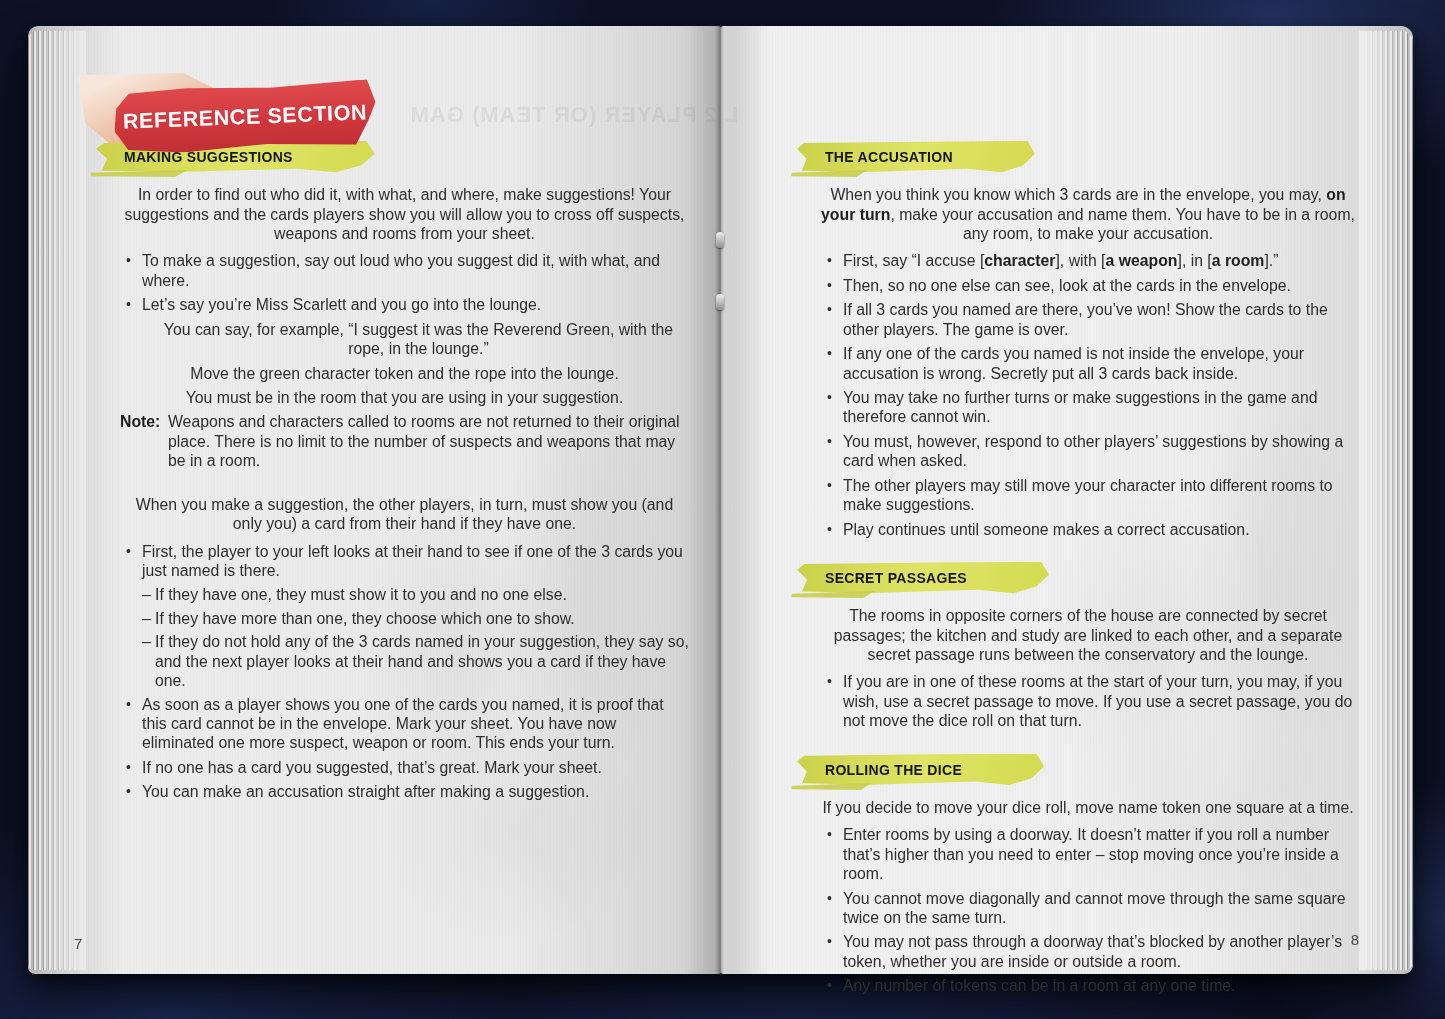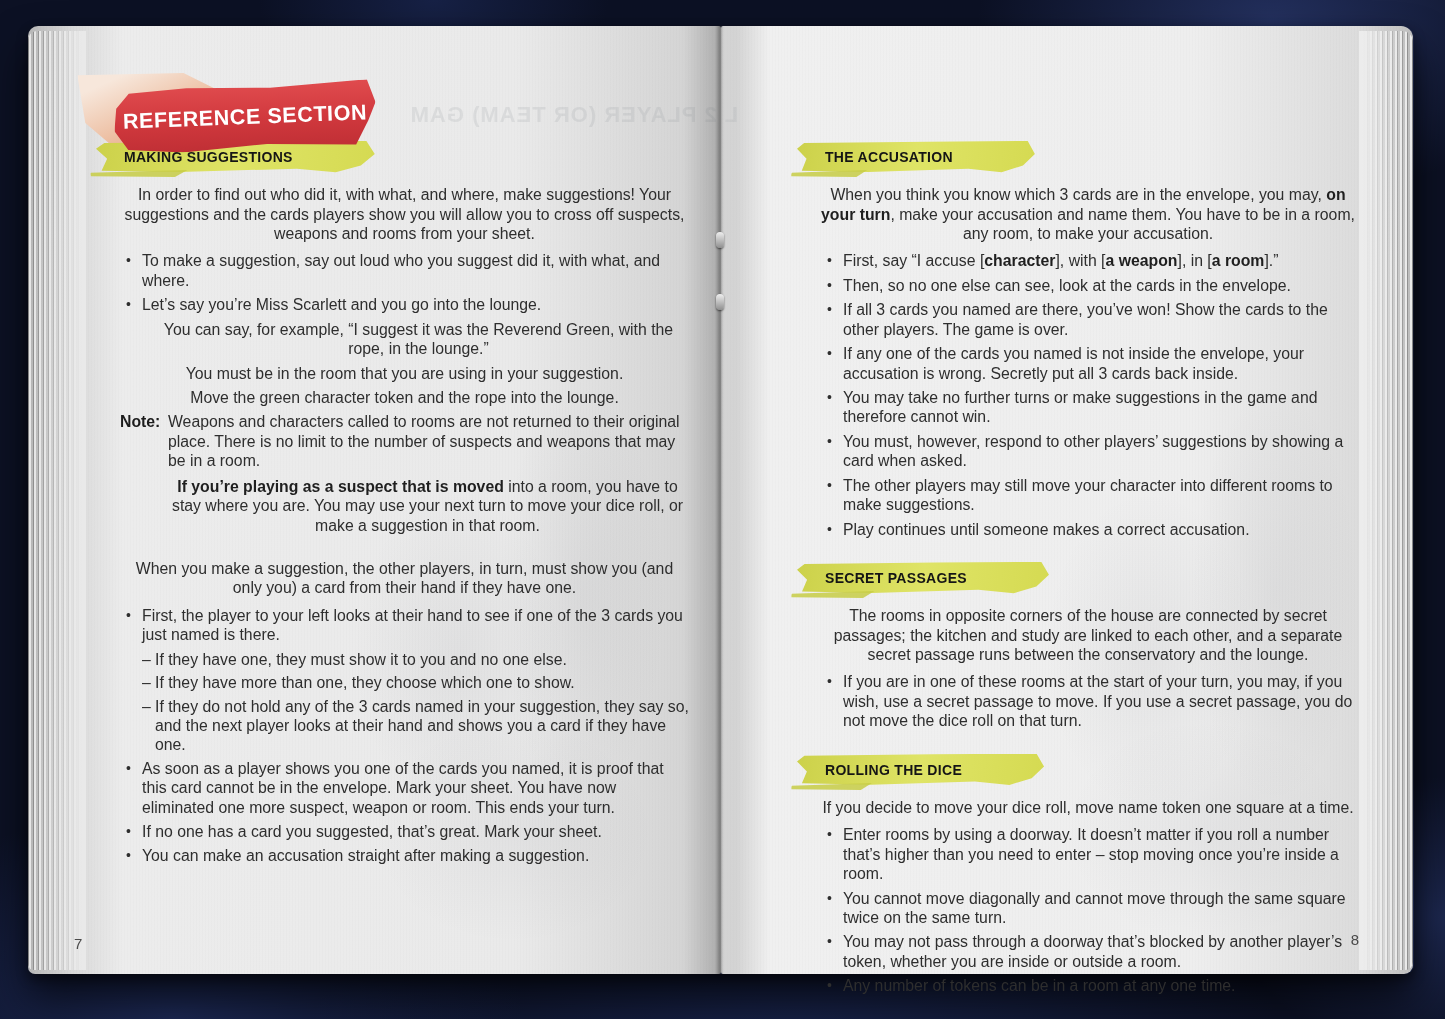--- a/index.html
+++ b/index.html
@@ -115,24 +115,24 @@
       <span>REFERENCE SECTION</span>
     </div>
     <div class="ghost">L 2 PLAYER (OR TEAM) GAM</div>
     <div class="content content-left" id="left-content">
         <section class="sec"><h2 class="hl">MAKING SUGGESTIONS</h2><p class="p"><span>In order to find out who did it, with what, and where, make suggestions! Your suggestions and the cards players show you will allow you to cross off suspects, weapons and rooms from your sheet.</span></p><div class="bullet">
             <span class="dot">•</span>
             <div class="bt"><span>To make a suggestion, say out loud who you suggest did it, with what, and where.</span></div>
           </div><div class="bullet">
             <span class="dot">•</span>
             <div class="bt"><span>Let’s say you’re Miss Scarlett and you go into the lounge.</span></div>
-          </div><p class="cont"><span>You can say, for example, “I suggest it was the Reverend Green, with the rope, in the lounge.”</span></p><p class="plain"><span>You must be in the room that you are using in your suggestion.</span></p><p class="plain"><span>Move the green character token and the rope into the lounge.</span></p><div class="note">
+          </div><p class="cont"><span>You can say, for example, “I suggest it was the Reverend Green, with the rope, in the lounge.”</span></p><p class="plain"><span>Move the green character token and the rope into the lounge.</span></p><p class="plain"><span>You must be in the room that you are using in your suggestion.</span></p><div class="note">
             <b class="nlabel">Note:</b>
             <div class="bt"><span>Weapons and characters called to rooms are not returned to their original place. There is no limit to the number of suspects and weapons that may be in a room.</span></div>
-          </div><p class="indent"><b>If you’re playing as a suspect that is moved</b><span> into a room, you have to stay where you are. You may use your next turn to move your dice roll, or make a suggestion in that room.</span></p></section>
+          </div></section>
         <section class="sec"><p class="p"><span>When you make a suggestion, the other players, in turn, must show you (and only you) a card from their hand if they have one.</span></p><div class="bullet">
             <span class="dot">•</span>
             <div class="bt"><span>First, the player to your left looks at their hand to see if one of the 3 cards you just named is there.</span></div>
           </div><div class="dash">
             <span class="dmark">–</span>
             <div class="bt"><span>If they have one, they must show it to you and no one else.</span></div>
           </div><div class="dash">
             <span class="dmark">–</span>
             <div class="bt"><span>If they have more than one, they choose which one to show.</span></div>
           </div><div class="dash">

